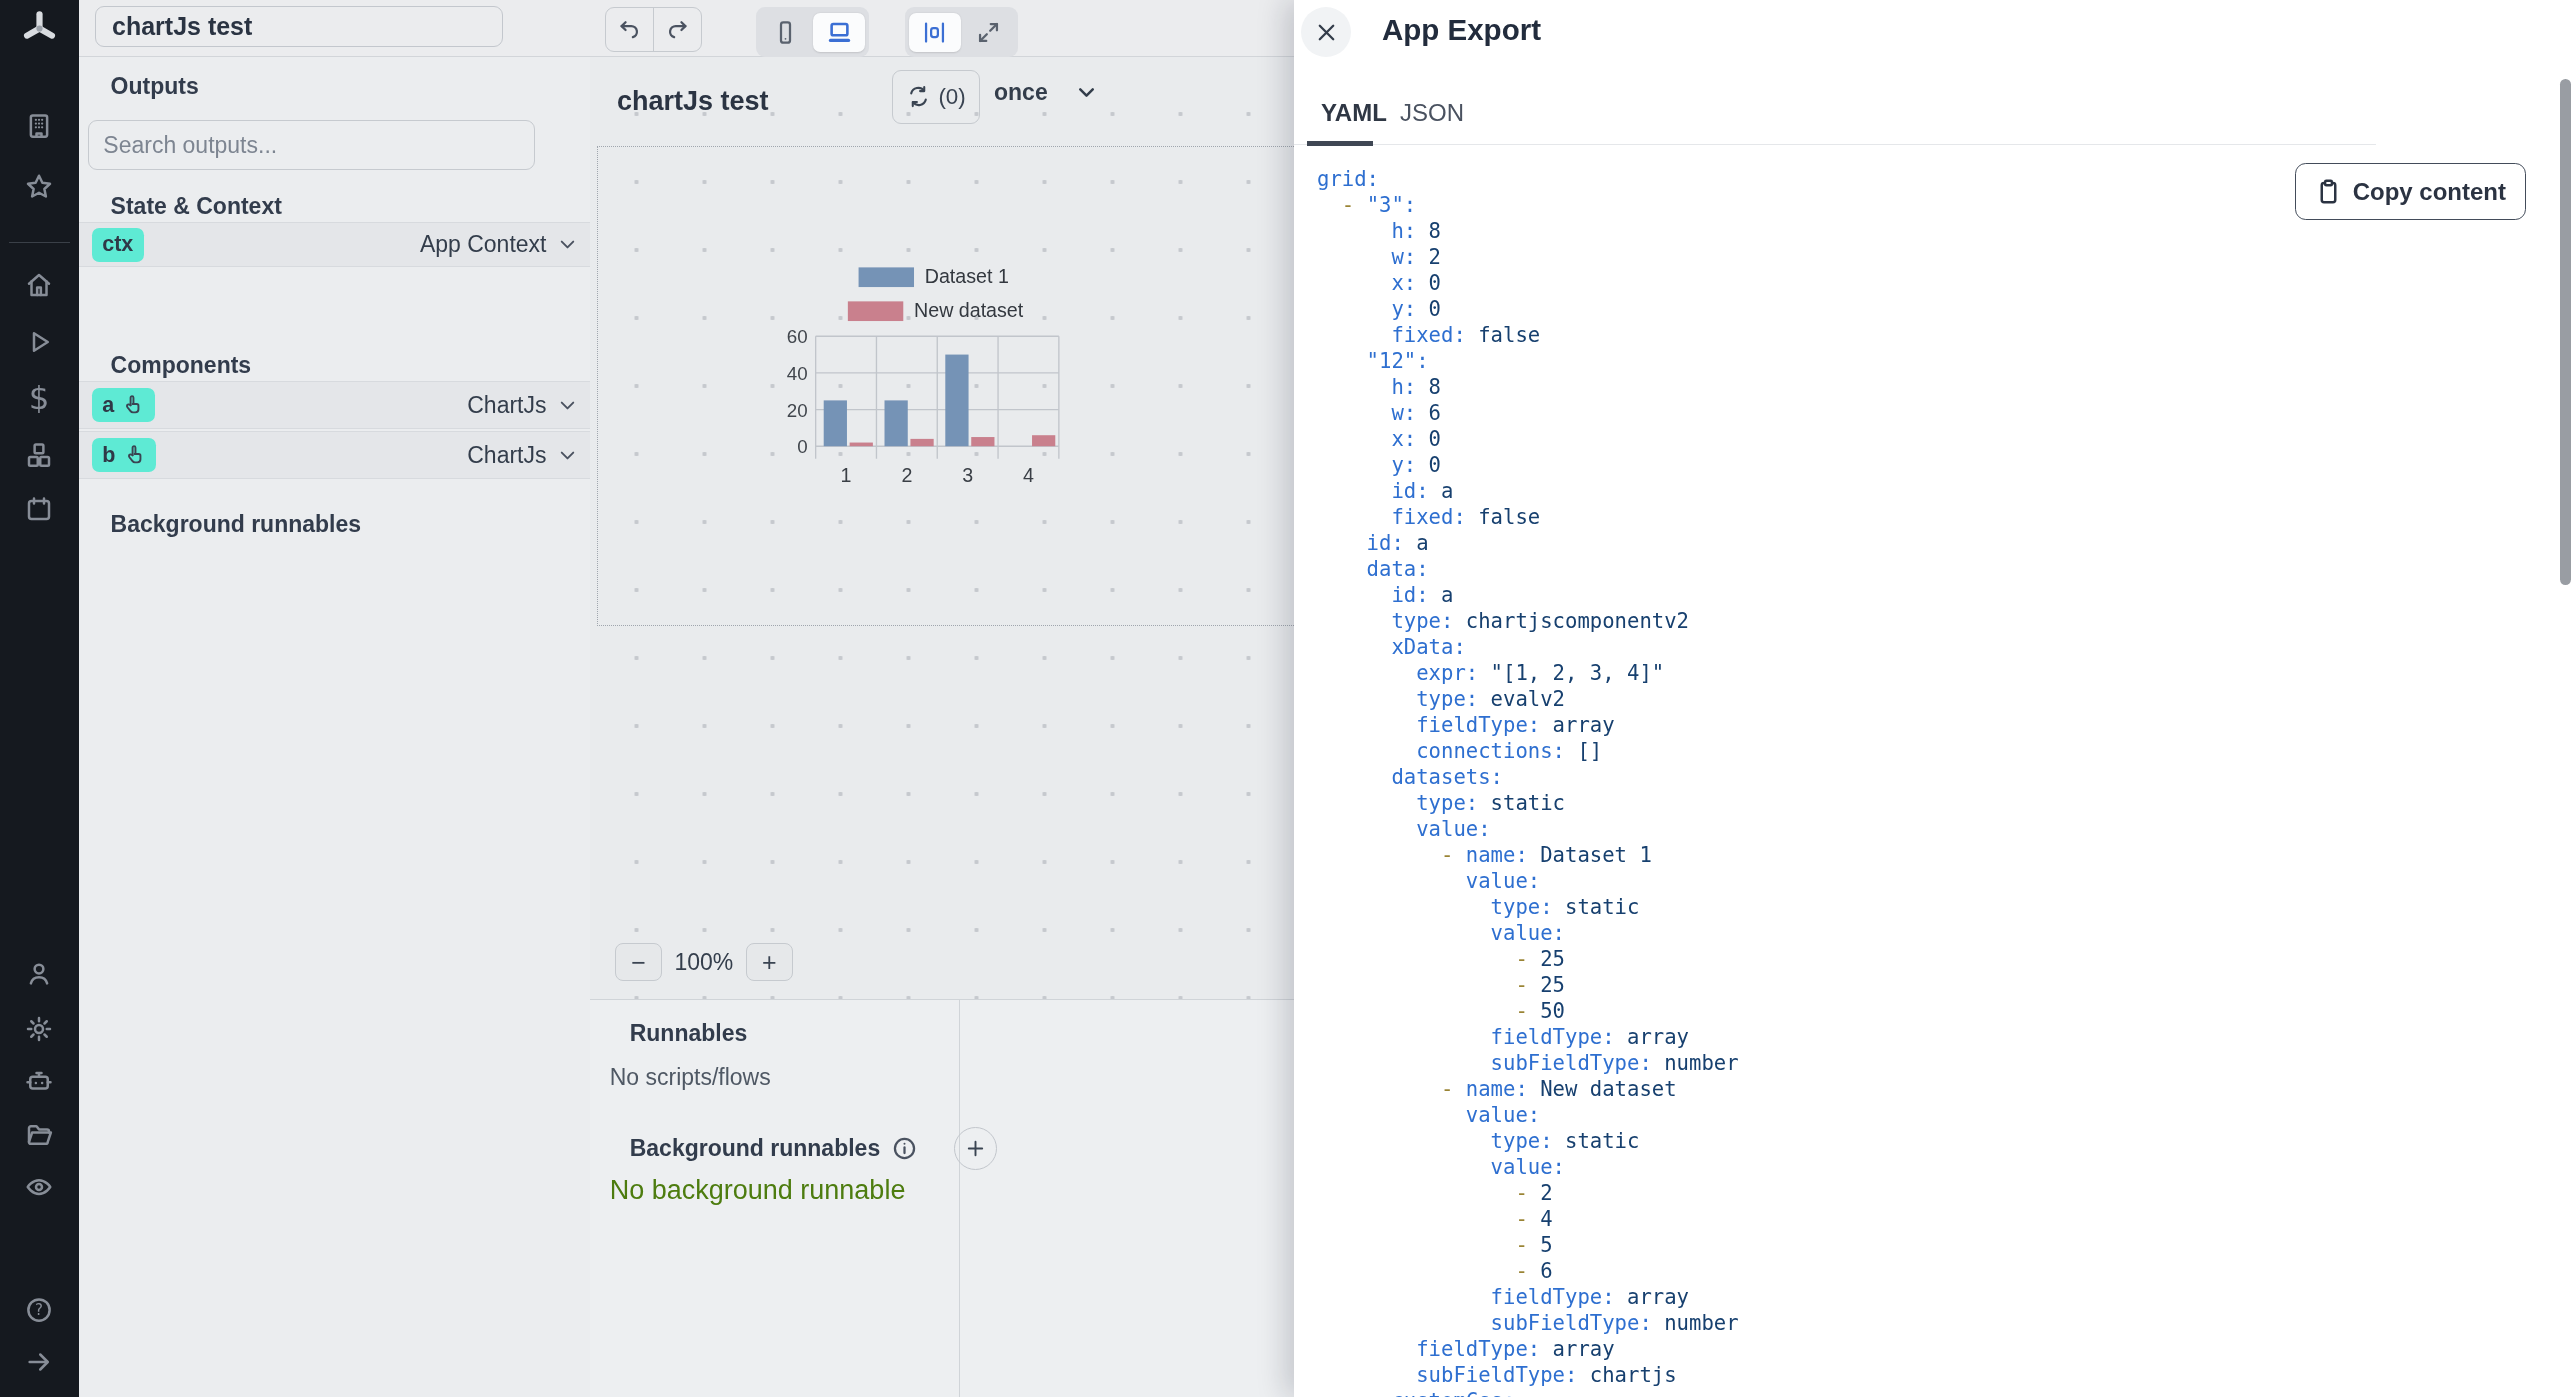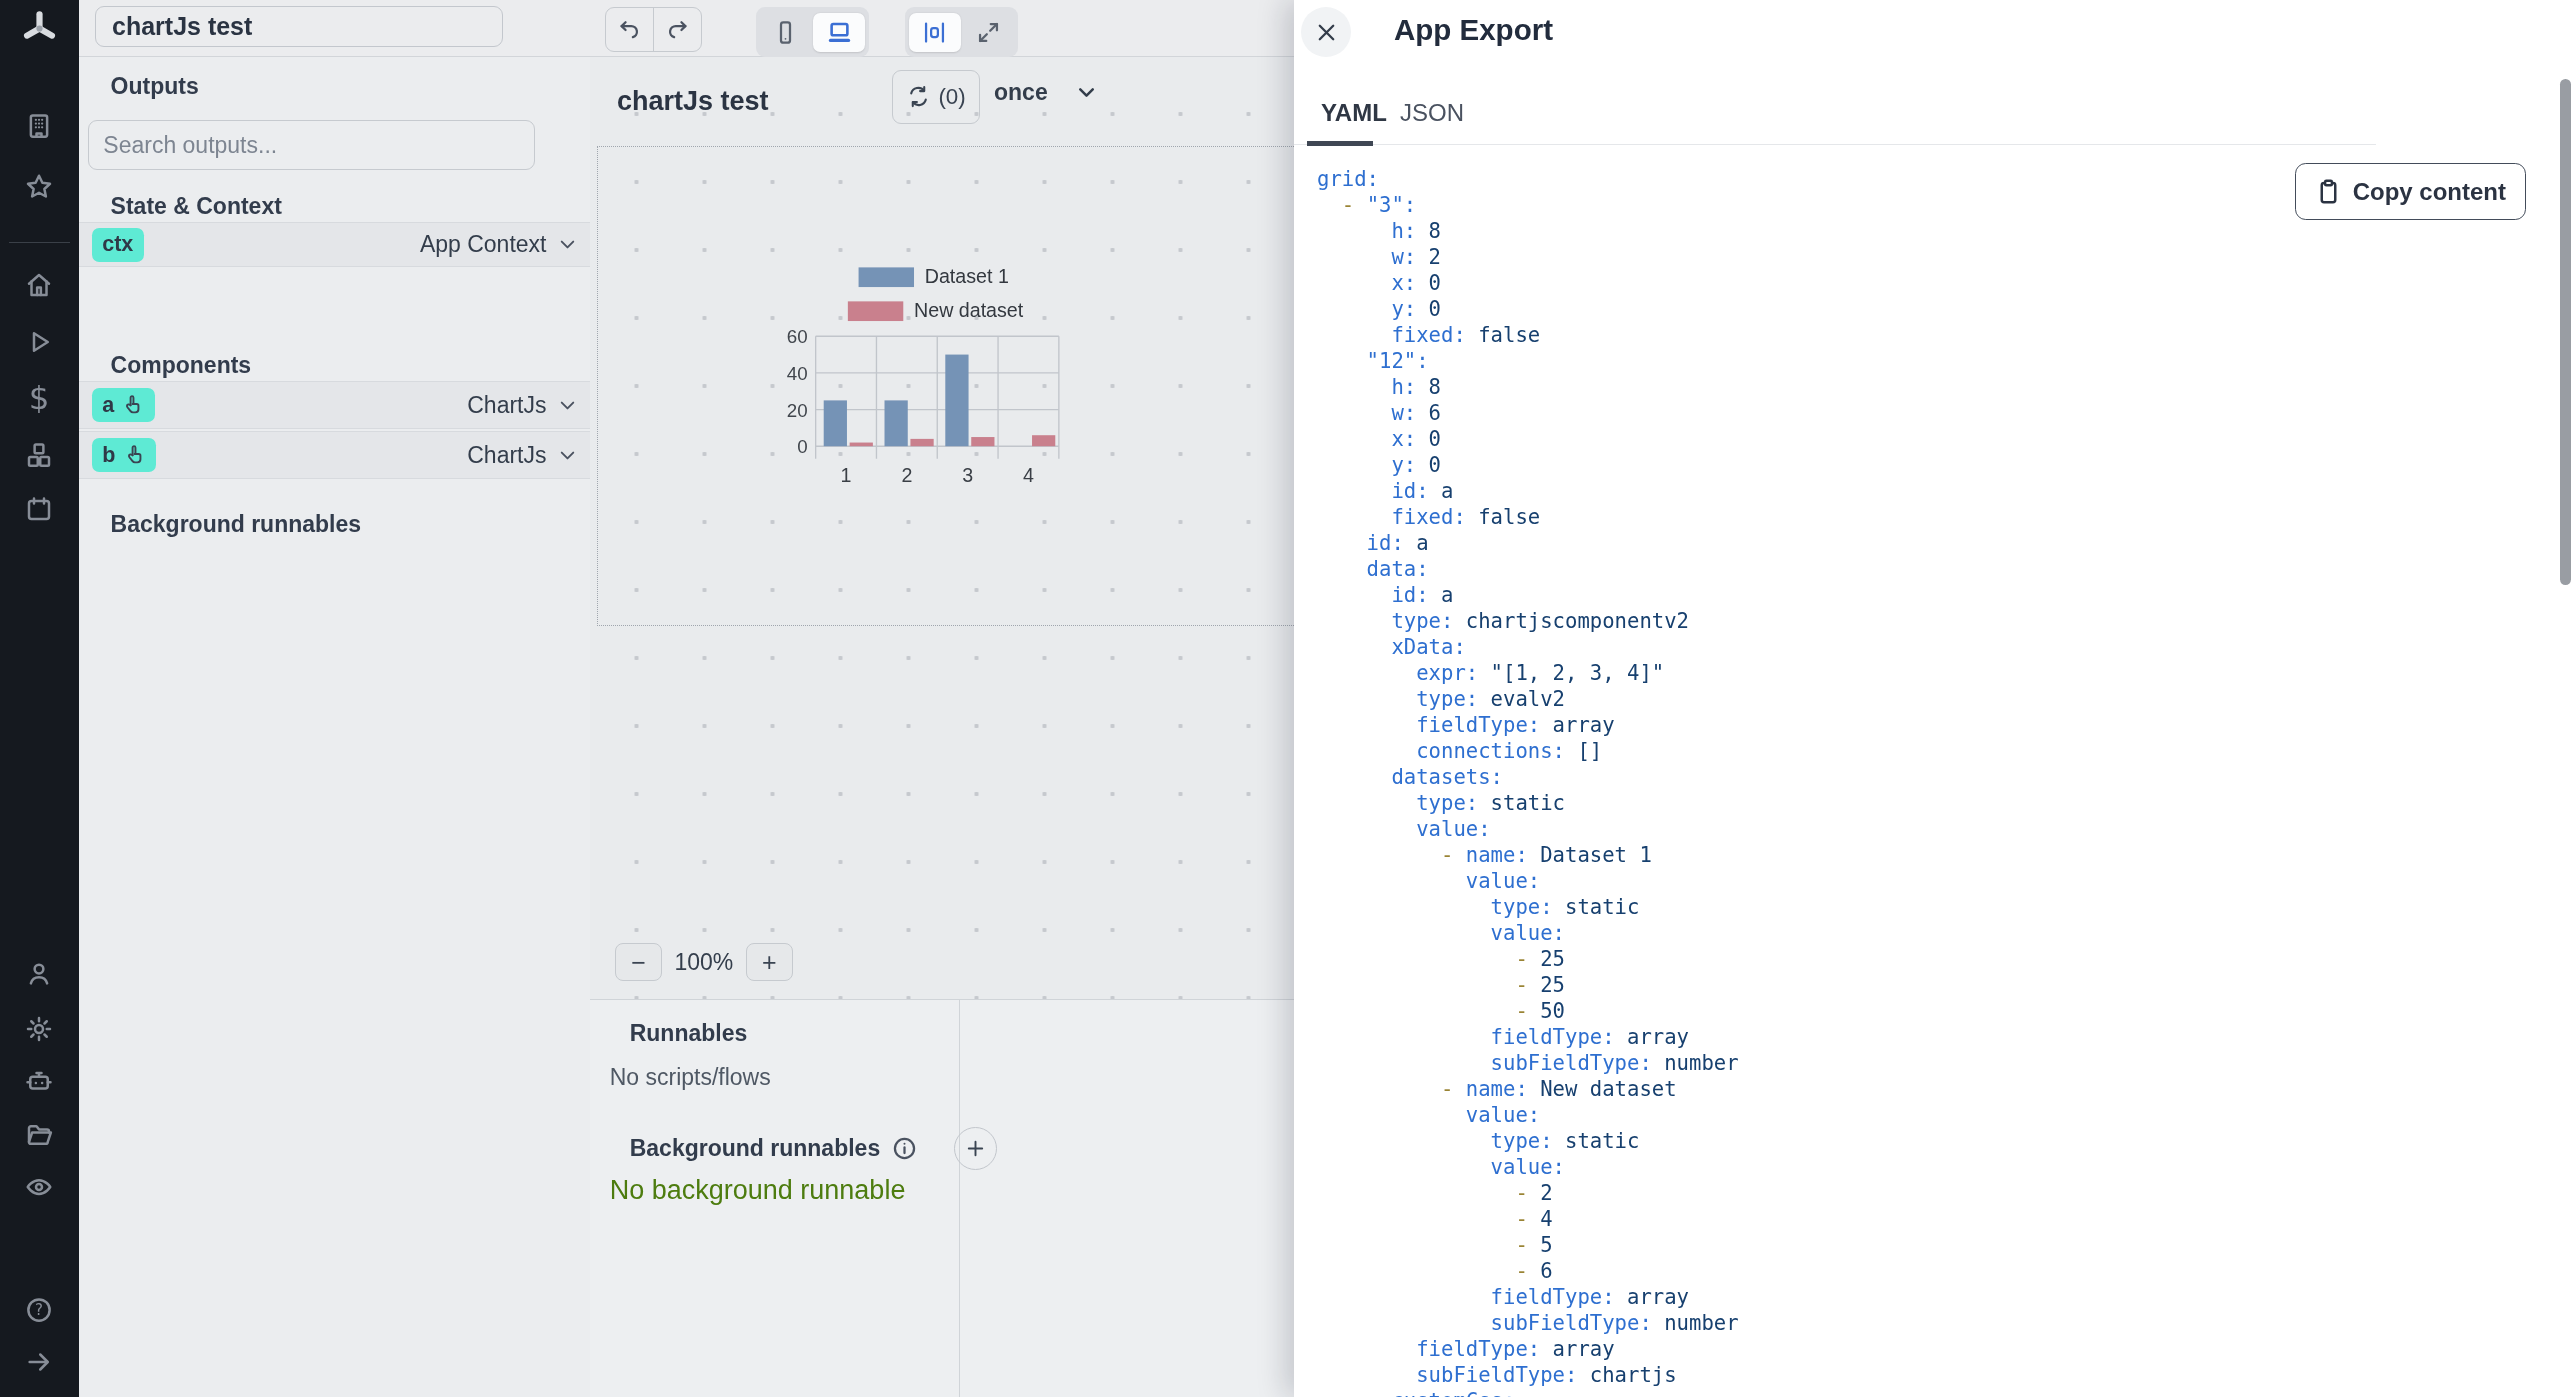--- a/index.html
+++ b/index.html
@@ -60,21 +60,21 @@
   #bottom-divider{position:absolute;left:369px;top:0;width:0;height:398px;border-left:0.9px solid #d0d4d8;}
   #runnables-title{position:absolute;left:19.7px;top:19.7px;}
   #runnables-empty{position:absolute;left:19.7px;top:64px;font-size:23px;color:#4f5864;}
   #bg-runnables-row{position:absolute;left:19.7px;top:127px;display:flex;align-items:center;gap:10.7px;}
   #bg-add-btn{width:41px;height:41px;border:0.9px solid #c2c6cc;border-radius:50%;display:flex;align-items:center;justify-content:center;cursor:pointer;margin-left:25px;}
   #bg-runnables-empty{position:absolute;left:19.7px;top:175px;font-size:27px;color:#4d7c0f;}
 
   
   #drawer{position:absolute;left:1294px;top:0;width:1282px;height:1397px;background:#ffffff;box-shadow:-9px 0 27px rgba(15,23,42,.18);}
   #drawer-close{position:absolute;left:7.2px;top:7.2px;width:50px;height:50px;border-radius:50%;background:#f1f3f5;display:flex;align-items:center;justify-content:center;cursor:pointer;}
-  #drawer-title{position:absolute;left:100px;top:12.5px;font-size:29.5px;font-weight:bold;color:#222c3d;}
+  #drawer-title{position:absolute;left:88px;top:12.5px;font-size:29.5px;font-weight:bold;color:#222c3d;}
   #tabbar{position:absolute;left:0;top:86px;width:1082px;height:59px;border-bottom:0.9px solid #e5e7ea;box-sizing:border-box;}
   .tab{position:absolute;top:12.5px;font-size:24px;cursor:pointer;}
   #tab-yaml{left:27px;color:#2f3744;font-weight:bold;}
   #tab-json{left:106px;color:#4a5260;}
   #tab-underline{position:absolute;left:12.5px;top:55px;width:66px;height:4.5px;background:#3f4754;}
   #copy-btn{position:absolute;left:1001px;top:163px;width:229px;height:55px;border:1.8px solid #434c5a;border-radius:10.7px;background:#fff;display:flex;align-items:center;justify-content:center;gap:10.7px;cursor:pointer;font-size:24px;font-weight:bold;color:#2b3342;}
   #code{position:absolute;left:23px;top:166px;width:984px;font-family:"DejaVu Sans Mono",monospace;font-size:20.6px;line-height:26px;white-space:pre;}
   .c-k{color:#2e6fd0}.c-v{color:#17406f}.c-d{color:#9a8434}.c-p{color:#17406f}
   #drawer-scrollbar{position:absolute;left:1266px;top:79px;width:10.7px;height:506px;background:#999da3;border-radius:5.4px;cursor:pointer;}
 </style>

